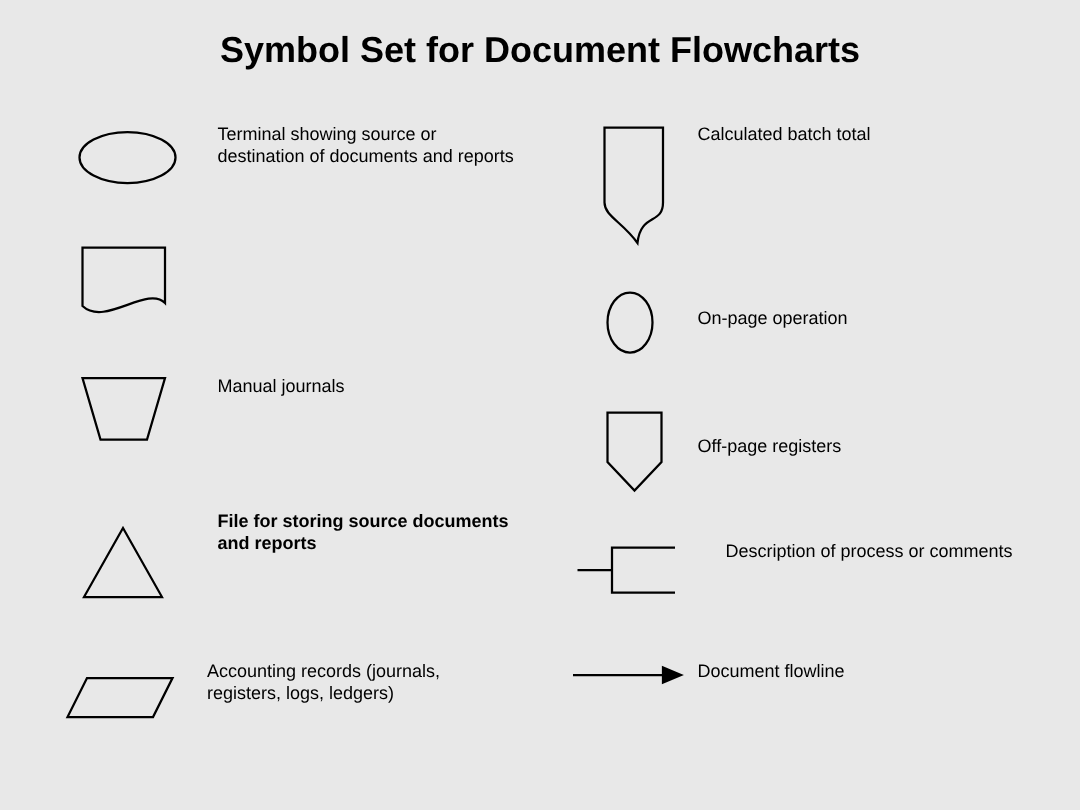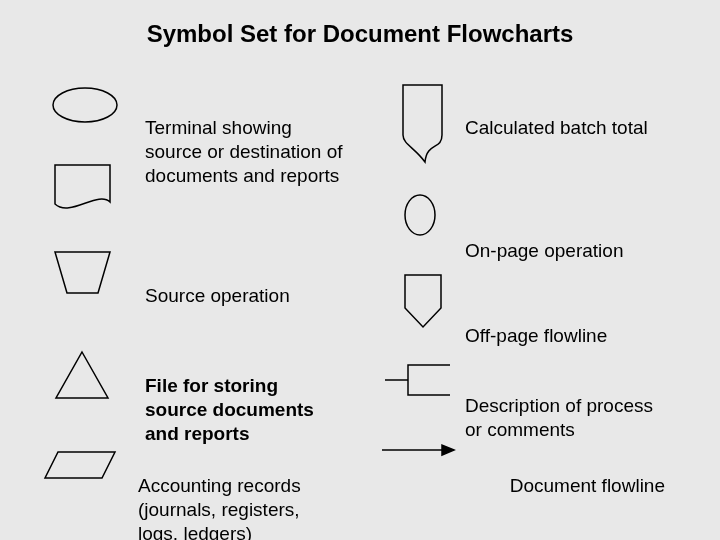--- a/index.html
+++ b/index.html
@@ -24,23 +24,22 @@
     width: 100%;
     text-align: center;
     font-size: 24px;
     font-weight: bold;
   }
   .symbol {
     position: absolute;
   }
   .label {
     position: absolute;
-    font-size: 19px;
+    font-size: 12px;
     line-height: 1.25;
-    margin-top: 34px;
   }
   svg line, svg polyline, svg polygon, svg path, svg ellipse, svg rect {
     stroke: #000;
     fill: none;
     stroke-width: 1.5;
   }
 </style>
 </head>
 <body>
 
@@ -59,21 +58,21 @@
     <svg width="65" height="58">
       <path d="M5 5 L60 5 L60 42 C48 30 20 58 5 44 Z"></path>
     </svg>
   </div>
 
   <div class="symbol" style="left:50px; top:245px;">
     <svg width="65" height="55">
         <polygon points="5,7 60,7 48,48 17,48"></polygon>
       </svg>
   </div>
-  <div class="label" style="left:145px; top:250px; width:190px;">Source operation</div>
+  <div class="label" style="left:145px; top:250px; width:190px;">Manual journals</div>
 
   <div class="symbol" style="left:50px; top:345px;">
     <svg width="65" height="60">
         <polygon points="32,7 58,53 6,53"></polygon>
       </svg>
   </div>
   <div class="label" style="left:145px; top:340px; width:200px;font-weight:bold;">File for storing source documents and reports</div>
 
   <div class="symbol" style="left:40px; top:445px;">
     <svg width="80" height="40">
@@ -94,31 +93,31 @@
         <ellipse cx="20" cy="25" rx="15" ry="20"></ellipse>
       </svg>
   </div>
   <div class="label" style="left:465px; top:205px; width:200px;">On-page operation</div>
 
   <div class="symbol" style="left:398px; top:270px;">
     <svg width="50" height="62">
         <polygon points="7,5 43,5 43,38 25,57 7,38"></polygon>
       </svg>
   </div>
-  <div class="label" style="left:465px; top:290px; width:200px;">Off-page flowline</div>
+  <div class="label" style="left:465px; top:290px; width:200px;">Off-page registers</div>
 
   <div class="symbol" style="left:380px; top:360px;">
     <svg width="75" height="40">
       <polyline points="70,5 28,5 28,35 70,35"></polyline>
       <line x1="28" y1="20" x2="5" y2="20"></line>
     </svg>
   </div>
-  <div class="label" style="left:465px; top:360px; width:210px;">Description of process or comments</div>
+  <div class="label" style="left:465px; top:360px; width:210px;text-align:right;">Description of process or comments</div>
 
   <div class="symbol" style="left:378px; top:440px;">
     <svg width="80" height="20">
       <line x1="4" y1="10" x2="68" y2="10"></line>
       <polygon points="76,10 64,5 64,15" style="fill:#000"></polygon>
     </svg>
   </div>
-  <div class="label" style="left:465px; top:440px; width:200px;text-align:right;">Document flowline</div>
+  <div class="label" style="left:465px; top:440px; width:200px;">Document flowline</div>
 
 </div>
 
 </body></html>

